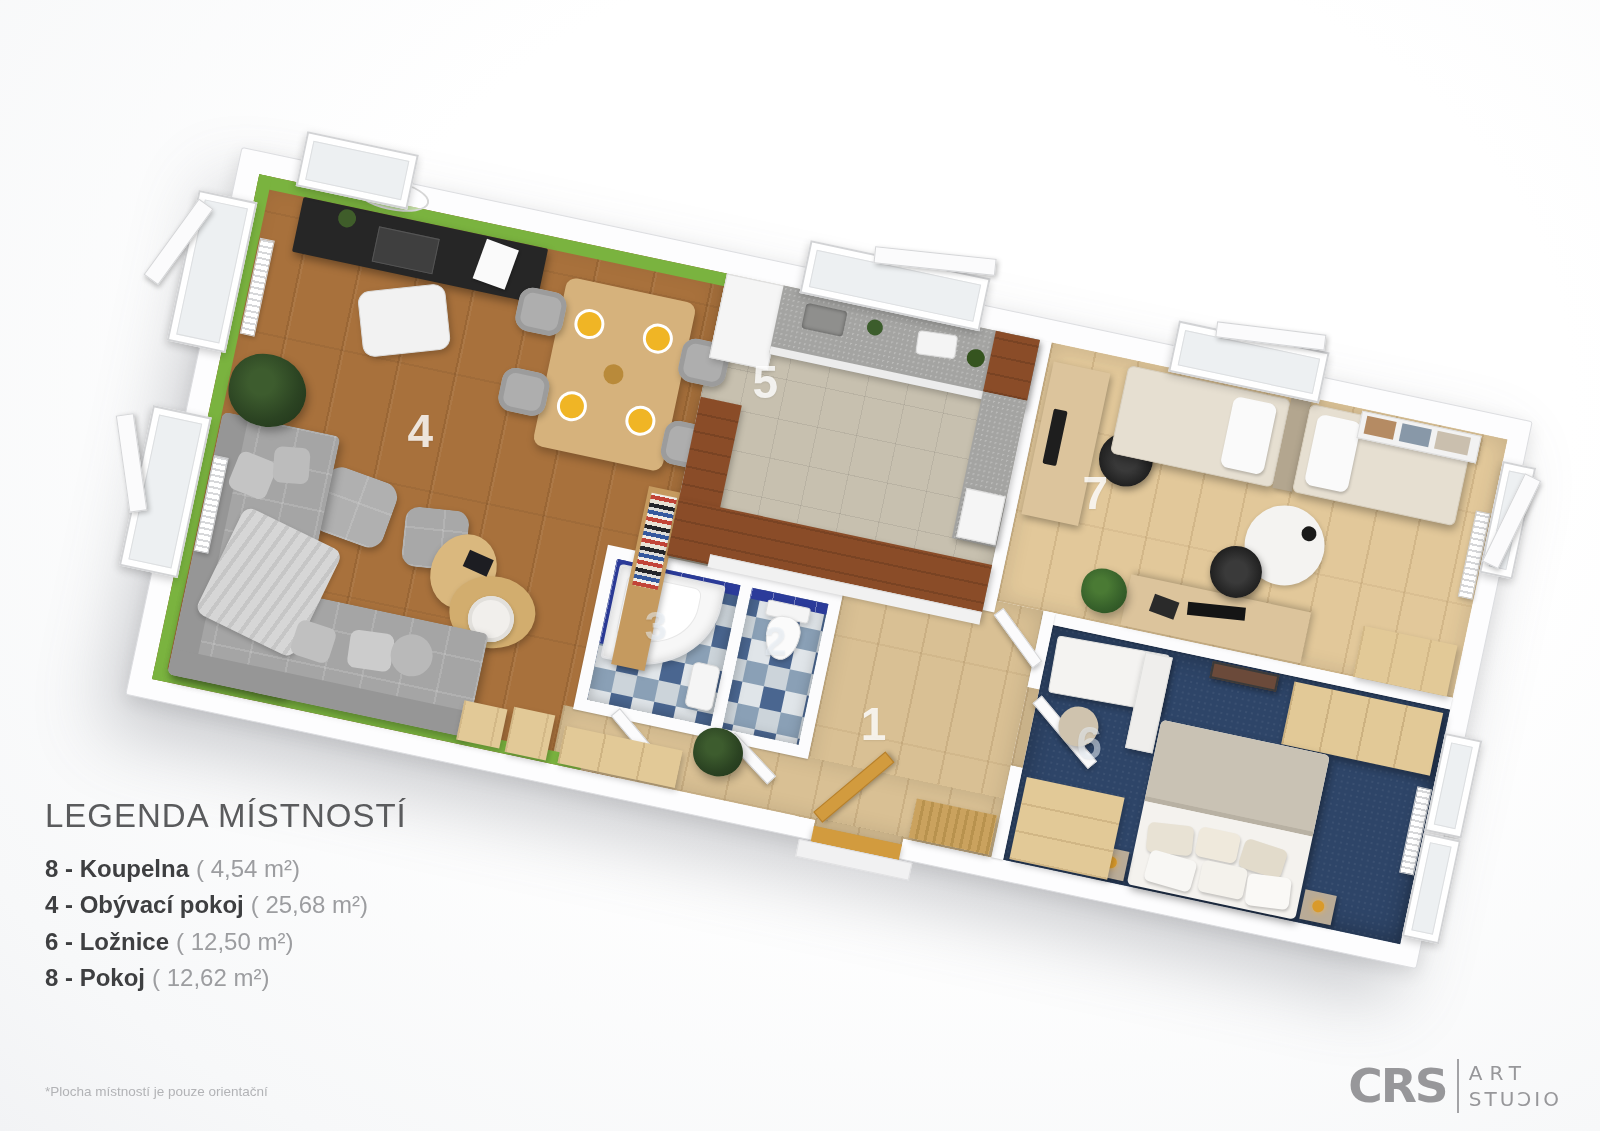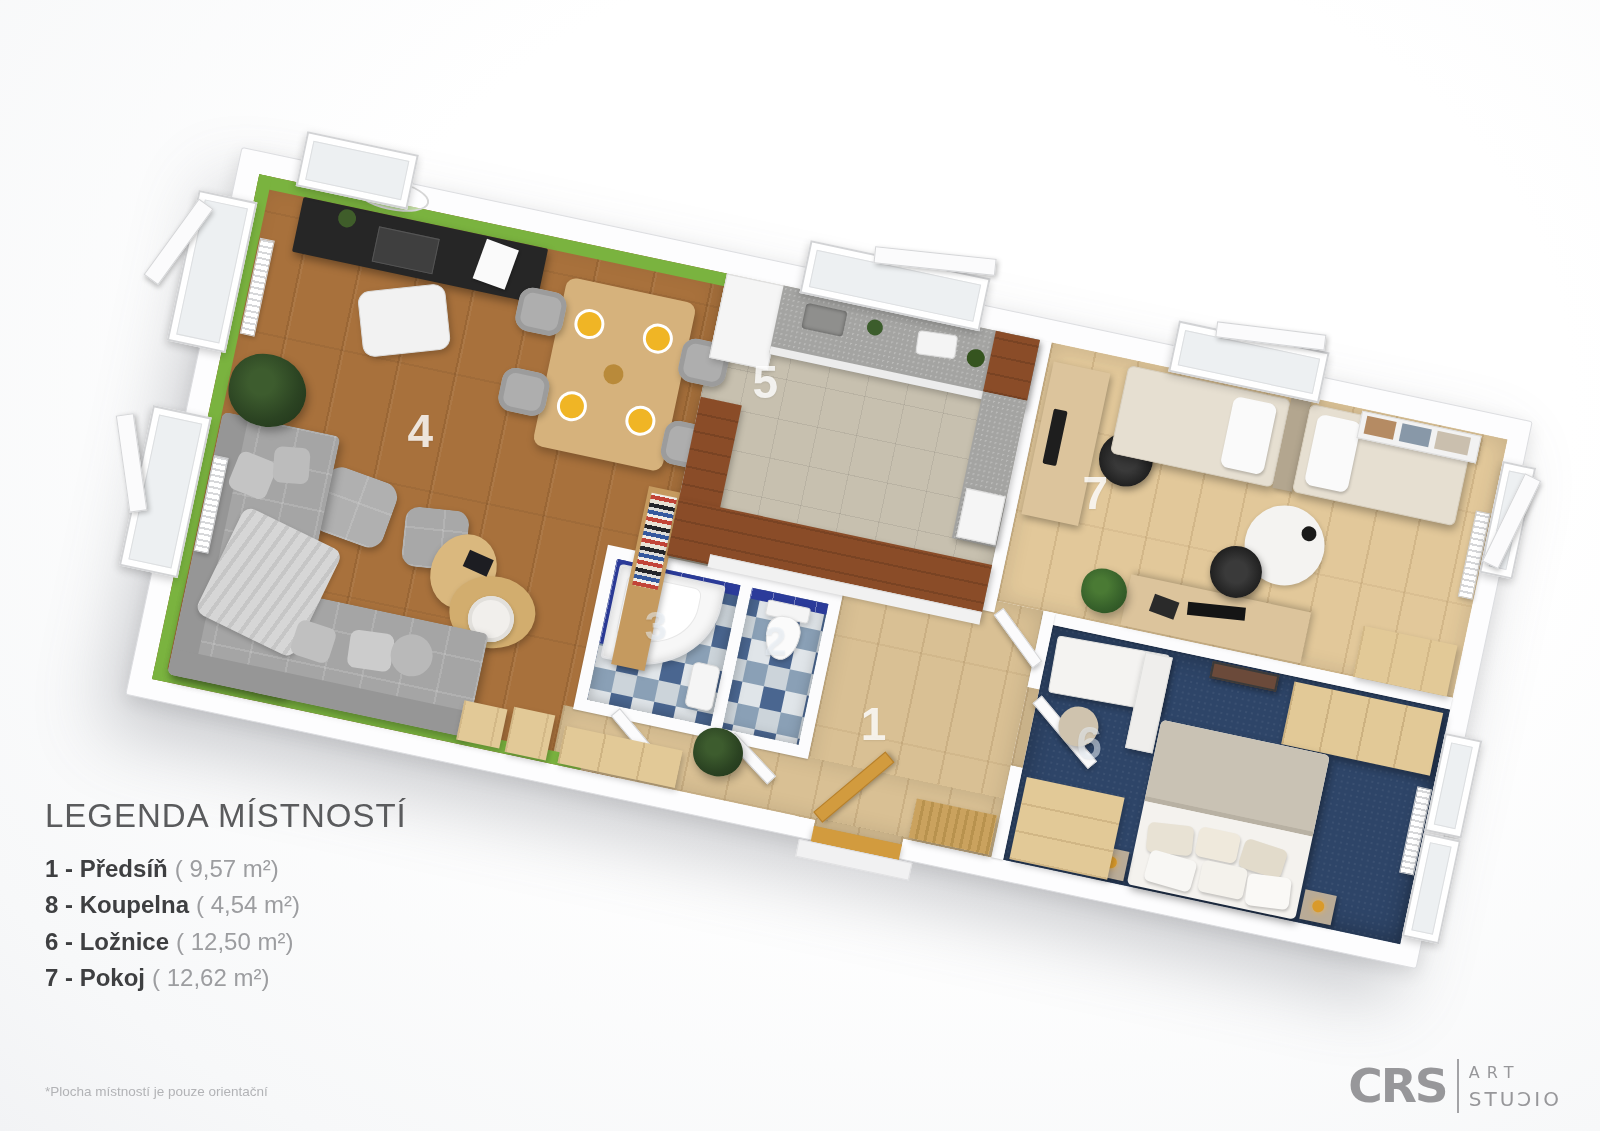--- a/index.html
+++ b/index.html
@@ -53,21 +53,21 @@
   .legend-rows{margin-top:16px;font-size:24px;}
   .lg-row{line-height:36.4px;white-space:nowrap;}
   .lg-name{font-weight:bold;color:#3e3f41;}
   .lg-area{color:#9c9da0;margin-left:7px;}
   .footnote{position:absolute;left:45px;top:1084px;font-size:13.5px;color:#b2b3b6;}
   
   .logo{position:absolute;right:38px;bottom:18px;display:flex;align-items:center;gap:10px;color:#97979a;font-family:"DejaVu Sans", sans-serif;}
   .logo-mark{font-size:47px;font-weight:bold;letter-spacing:-2px;}
   .logo-bar{width:2px;height:54px;background:#a3a3a6;}
   .logo-col{display:flex;flex-direction:column;line-height:26px;}
-  .logo-l1{font-size:16px;letter-spacing:7px;}
+  .logo-l1{font-size:20px;letter-spacing:7px;}
   .logo-l2{font-size:20px;letter-spacing:3px;}
 </style>
 </head>
 <body>
 
 <div class="canvas">
 
   <div class="plan">
     <div class="building">
 
@@ -248,24 +248,24 @@
       <div class="num dim" style="left:624px;top:372px;font-size:40px;">2</div>
       <div class="num" style="left:737px;top:432px;">1</div>
       <div class="num dim" style="left:952px;top:406px;">6</div>
       <div class="num" style="left:906px;top:160px;">7</div>
     </div>
   </div>
 
   <div class="legend">
     <div class="legend-title">LEGENDA MÍSTNOSTÍ</div>
     <div class="legend-rows">
-      <div class="lg-row"><span class="lg-name">1 - Předsíň</span><span class="lg-area">( 9,57 m²)</span></div>
       <div class="lg-row"><span class="lg-name">8 - Koupelna</span><span class="lg-area">( 4,54 m²)</span></div>
+      <div class="lg-row"><span class="lg-name">4 - Obývací pokoj</span><span class="lg-area">( 25,68 m²)</span></div>
       <div class="lg-row"><span class="lg-name">6 - Ložnice</span><span class="lg-area">( 12,50 m²)</span></div>
-      <div class="lg-row"><span class="lg-name">7 - Pokoj</span><span class="lg-area">( 12,62 m²)</span></div>
+      <div class="lg-row"><span class="lg-name">8 - Pokoj</span><span class="lg-area">( 12,62 m²)</span></div>
     </div>
   </div>
   <div class="footnote">*Plocha místností je pouze orientační</div>
 
   <div class="logo">
     <span class="logo-mark">CRS</span>
     <span class="logo-bar"></span>
     <span class="logo-col">
       <span class="logo-l1">ART</span>
       <span class="logo-l2">STUƆIO</span>

